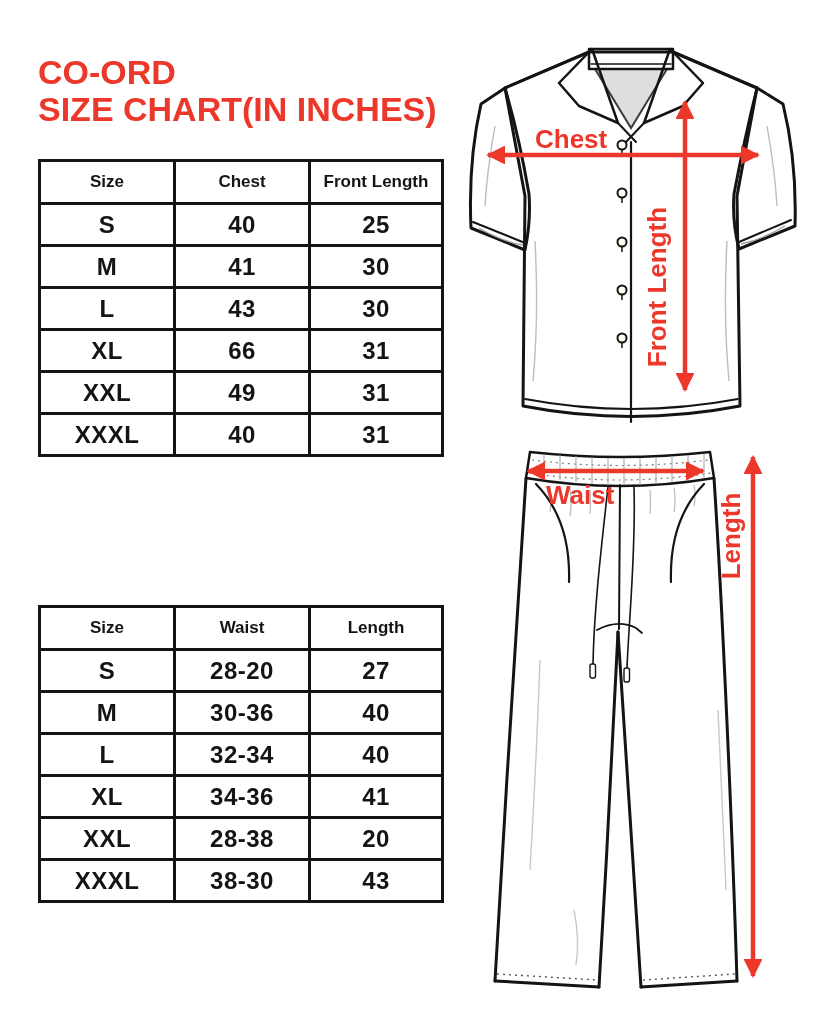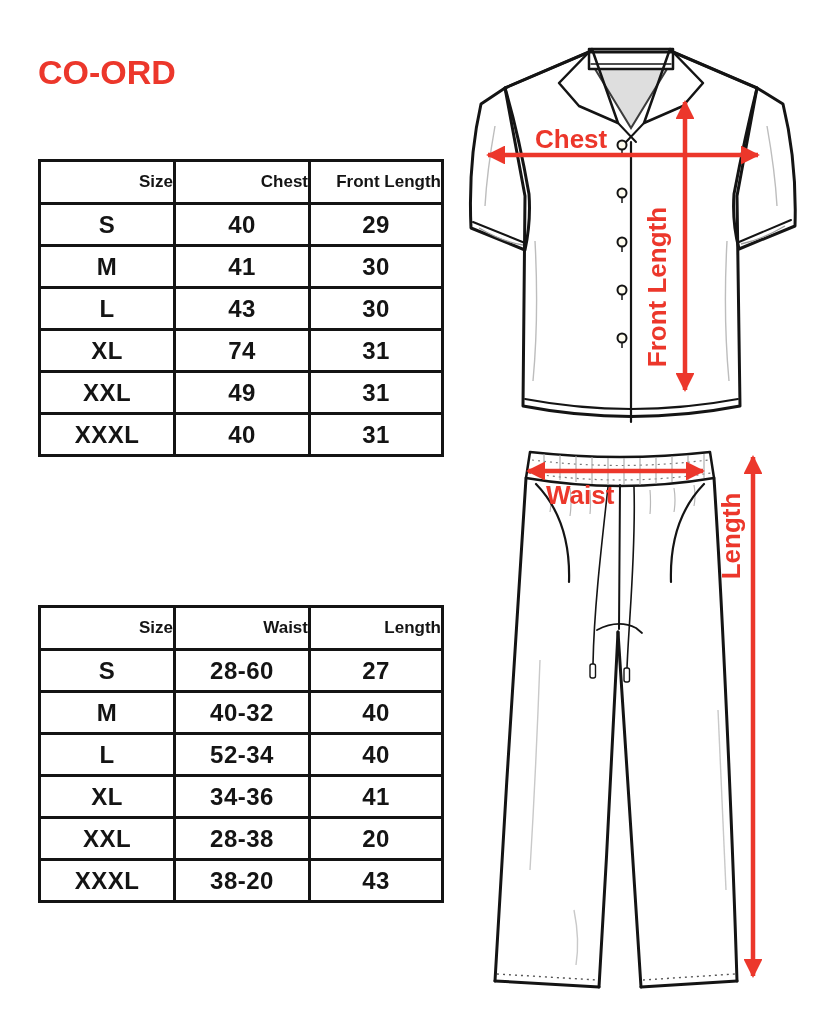--- a/index.html
+++ b/index.html
@@ -12,73 +12,74 @@
   #title{position:absolute;left:38px;top:54px;color:var(--accent);
          font-weight:bold;font-size:34px;line-height:37px;letter-spacing:0px;}
   
   table.size-table{position:absolute;left:38px;width:403px;height:274px;
         border-collapse:collapse;table-layout:fixed;background:#fff;}
   #shirt-table{top:159px;}
   #pants-table{top:605px;}
   table.size-table th,table.size-table td{
         border:3px solid var(--ink);text-align:center;vertical-align:middle;
         color:var(--ink);padding:0;}
-  table.size-table th{font-size:17px;font-weight:bold;height:40px;text-align:right;}
+  table.size-table th{font-size:17px;font-weight:bold;height:40px;}
   table.size-table td{font-size:24px;font-weight:bold;height:39px;letter-spacing:0.5px;}
   col.c1{width:135px;} col.c2{width:135px;} col.c3{width:133px;}
   
   #shirt-svg{position:absolute;left:455px;top:36px;}
   #pants-svg{position:absolute;left:478px;top:440px;}
   .ln{stroke:var(--ink);fill:none;stroke-linecap:round;stroke-linejoin:round;}
   .red-stroke{stroke:var(--accent);fill:none;}
   .red-fill{fill:var(--accent);}
   .dim-label{fill:var(--accent);font-weight:bold;font-size:26px;
              font-family:"Liberation Sans","DejaVu Sans",sans-serif;}
 </style>
 </head>
 <body>
 
 <div id="canvas" style="--accent: #ec372b; --ink: #141414;">
 
   <div id="title">
     <div>CO-ORD</div>
+    <div>SIZE CHART(IN INCHES)</div>
   </div>
 
   <table class="size-table" id="shirt-table">
     <colgroup>
         <col class="c1">
         <col class="c2">
         <col class="c3">
       </colgroup>
     <thead>
         <tr>
           <th>Size</th>
           <th>Chest</th>
           <th>Front Length</th>
         </tr>
       </thead>
     <tbody>
         <tr>
           <td>S</td>
           <td>40</td>
-          <td>29</td>
+          <td>25</td>
         </tr>
         <tr>
           <td>M</td>
           <td>41</td>
           <td>30</td>
         </tr>
         <tr>
           <td>L</td>
           <td>43</td>
           <td>30</td>
         </tr>
         <tr>
           <td>XL</td>
-          <td>74</td>
+          <td>66</td>
           <td>31</td>
         </tr>
         <tr>
           <td>XXL</td>
           <td>49</td>
           <td>31</td>
         </tr>
         <tr>
           <td>XXXL</td>
           <td>40</td>
@@ -96,46 +97,46 @@
     <thead>
         <tr>
           <th>Size</th>
           <th>Waist</th>
           <th>Length</th>
         </tr>
       </thead>
     <tbody>
         <tr>
           <td>S</td>
-          <td>28-60</td>
+          <td>28-20</td>
           <td>27</td>
         </tr>
         <tr>
           <td>M</td>
-          <td>40-32</td>
+          <td>30-36</td>
           <td>40</td>
         </tr>
         <tr>
           <td>L</td>
-          <td>52-34</td>
+          <td>32-34</td>
           <td>40</td>
         </tr>
         <tr>
           <td>XL</td>
           <td>34-36</td>
           <td>41</td>
         </tr>
         <tr>
           <td>XXL</td>
           <td>28-38</td>
           <td>20</td>
         </tr>
         <tr>
           <td>XXXL</td>
-          <td>38-20</td>
+          <td>38-30</td>
           <td>43</td>
         </tr>
       </tbody>
   </table>
 
   <svg id="shirt-svg" width="352" height="398" viewBox="0 0 352 398">
     <defs>
       <marker id="ahS" viewBox="0 0 10 10" refX="9" refY="5" markerWidth="4.2" markerHeight="4.2" orient="auto-start-reverse">
         <path d="M0,0 L10,5 L0,10 Z" class="red-fill"></path>
       </marker>

